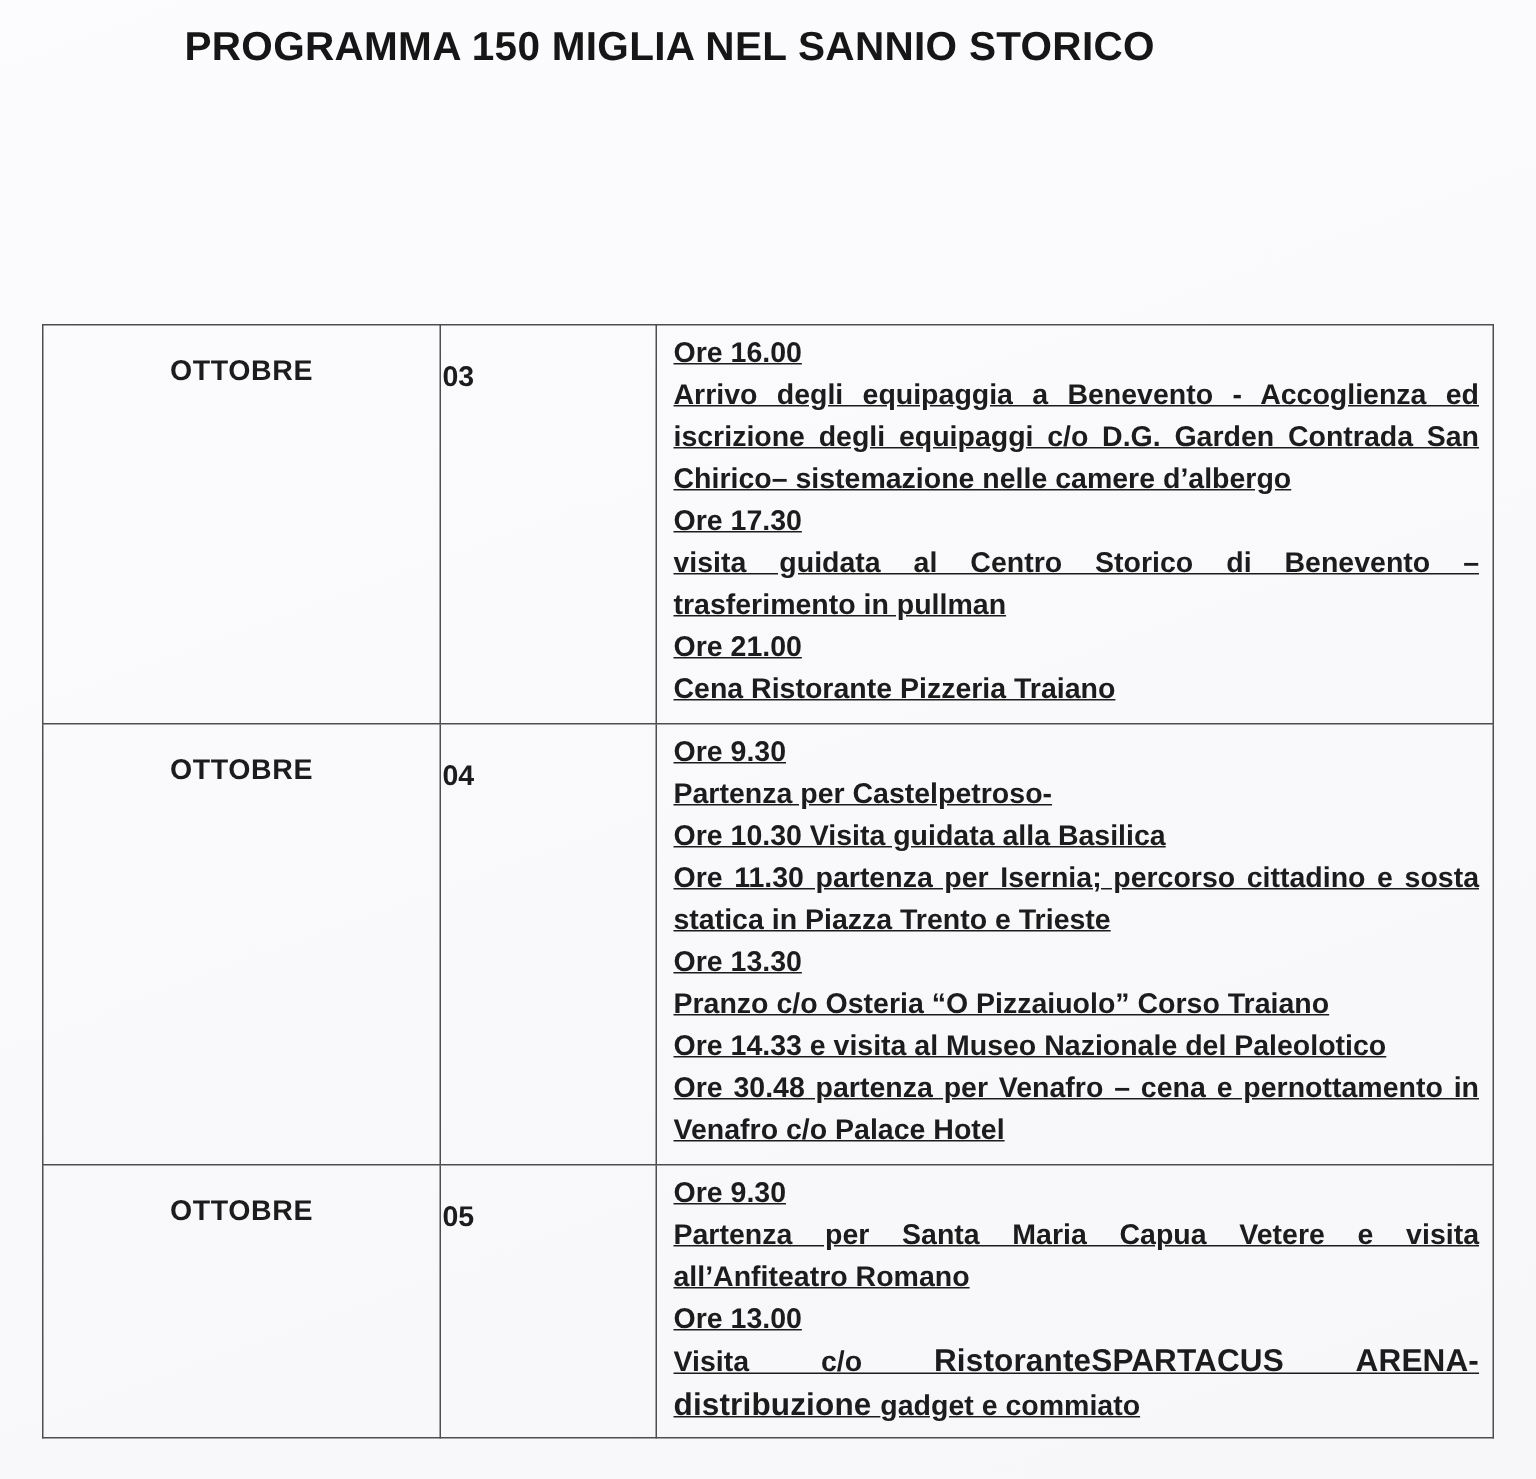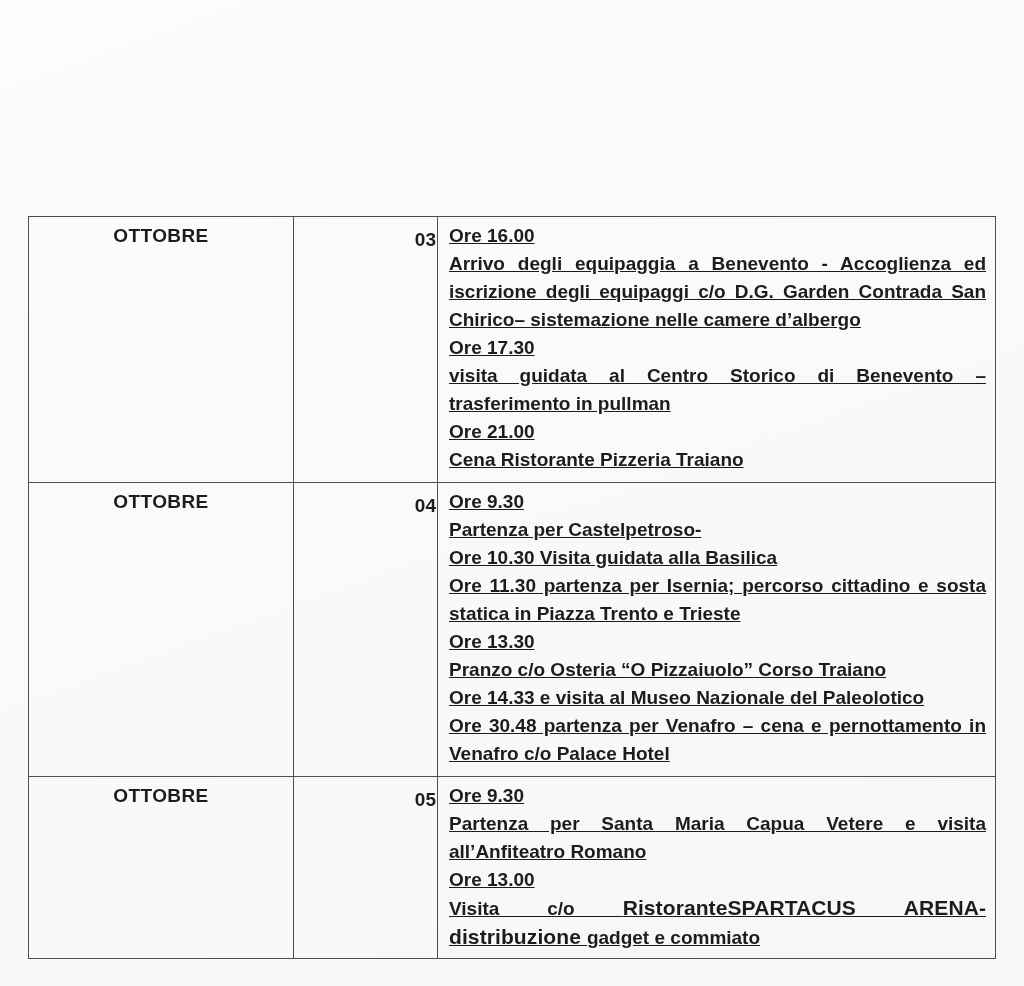--- a/index.html
+++ b/index.html
@@ -39,26 +39,26 @@
   }
   table.program-table td {
     border: 1.6px solid #4e4e4e;
     vertical-align: top;
     font-weight: 700;
     font-size: 19px;
     color: #1c1c1c;
   }
   td.month-cell {
     text-align: center;
-    padding-top: 8px;
+    padding-top: 20px;
     letter-spacing: 0.4px;
   }
   td.day-cell {
-    text-align: right;
-    padding-top: 12px;
+    text-align: left;
+    padding-top: 24px;
   }
   td.schedule-cell {
     padding: 5px 9px 6px 11px;
     text-decoration: underline;
   }
   td.schedule-cell p {
     margin: 0;
     text-align: justify;
     line-height: 28px;
   }
@@ -68,20 +68,21 @@
   }
   tr.row-oct-03 { height: 266px; }
   tr.row-oct-04 { height: 294px; }
   tr.row-oct-05 { height: 176px; }
 </style>
 </head>
 <body>
 
 <div class="scan-page">
 
+  <div class="page-title">PROGRAMMA 150 MIGLIA NEL SANNIO STORICO</div>
 
   <table class="program-table">
     <colgroup>
       <col style="width:265px">
       <col style="width:144px">
       <col style="width:558px">
     </colgroup>
     <tbody>
 
       <tr class="row-oct-03">

